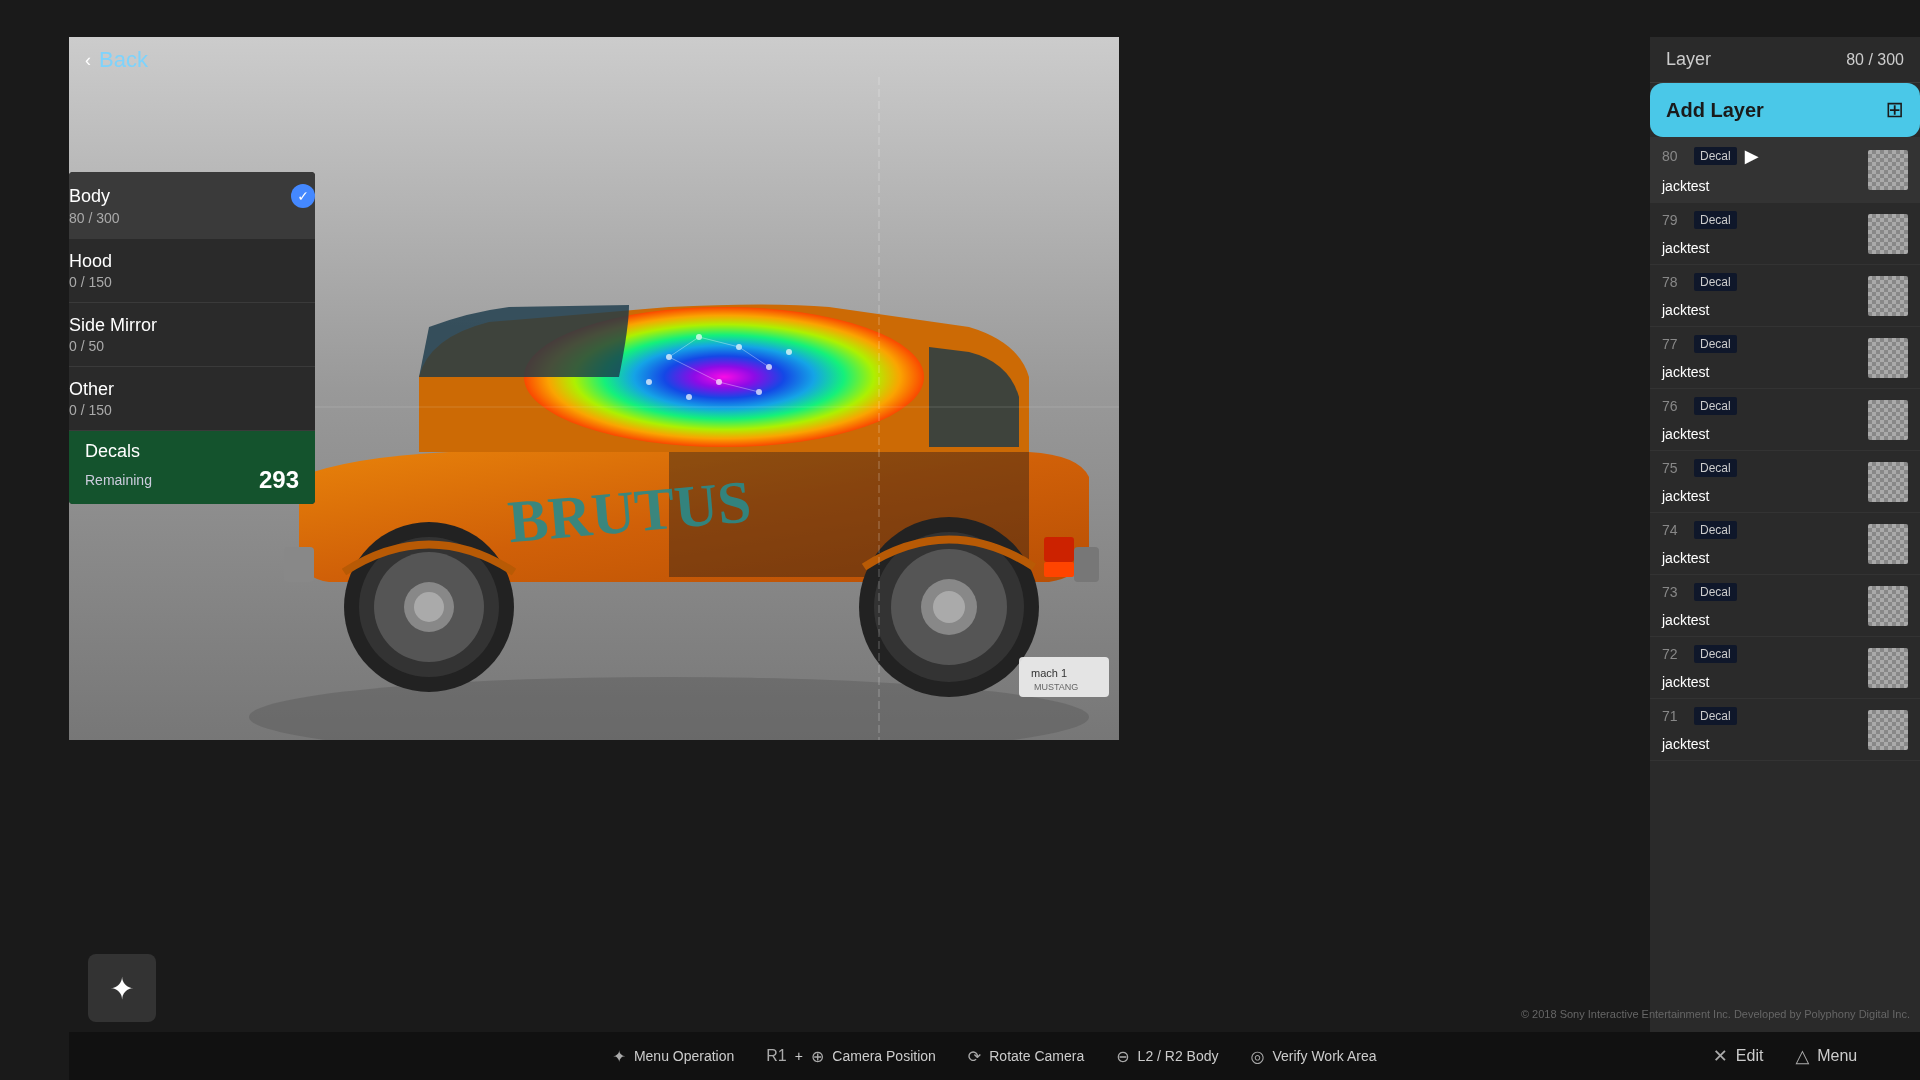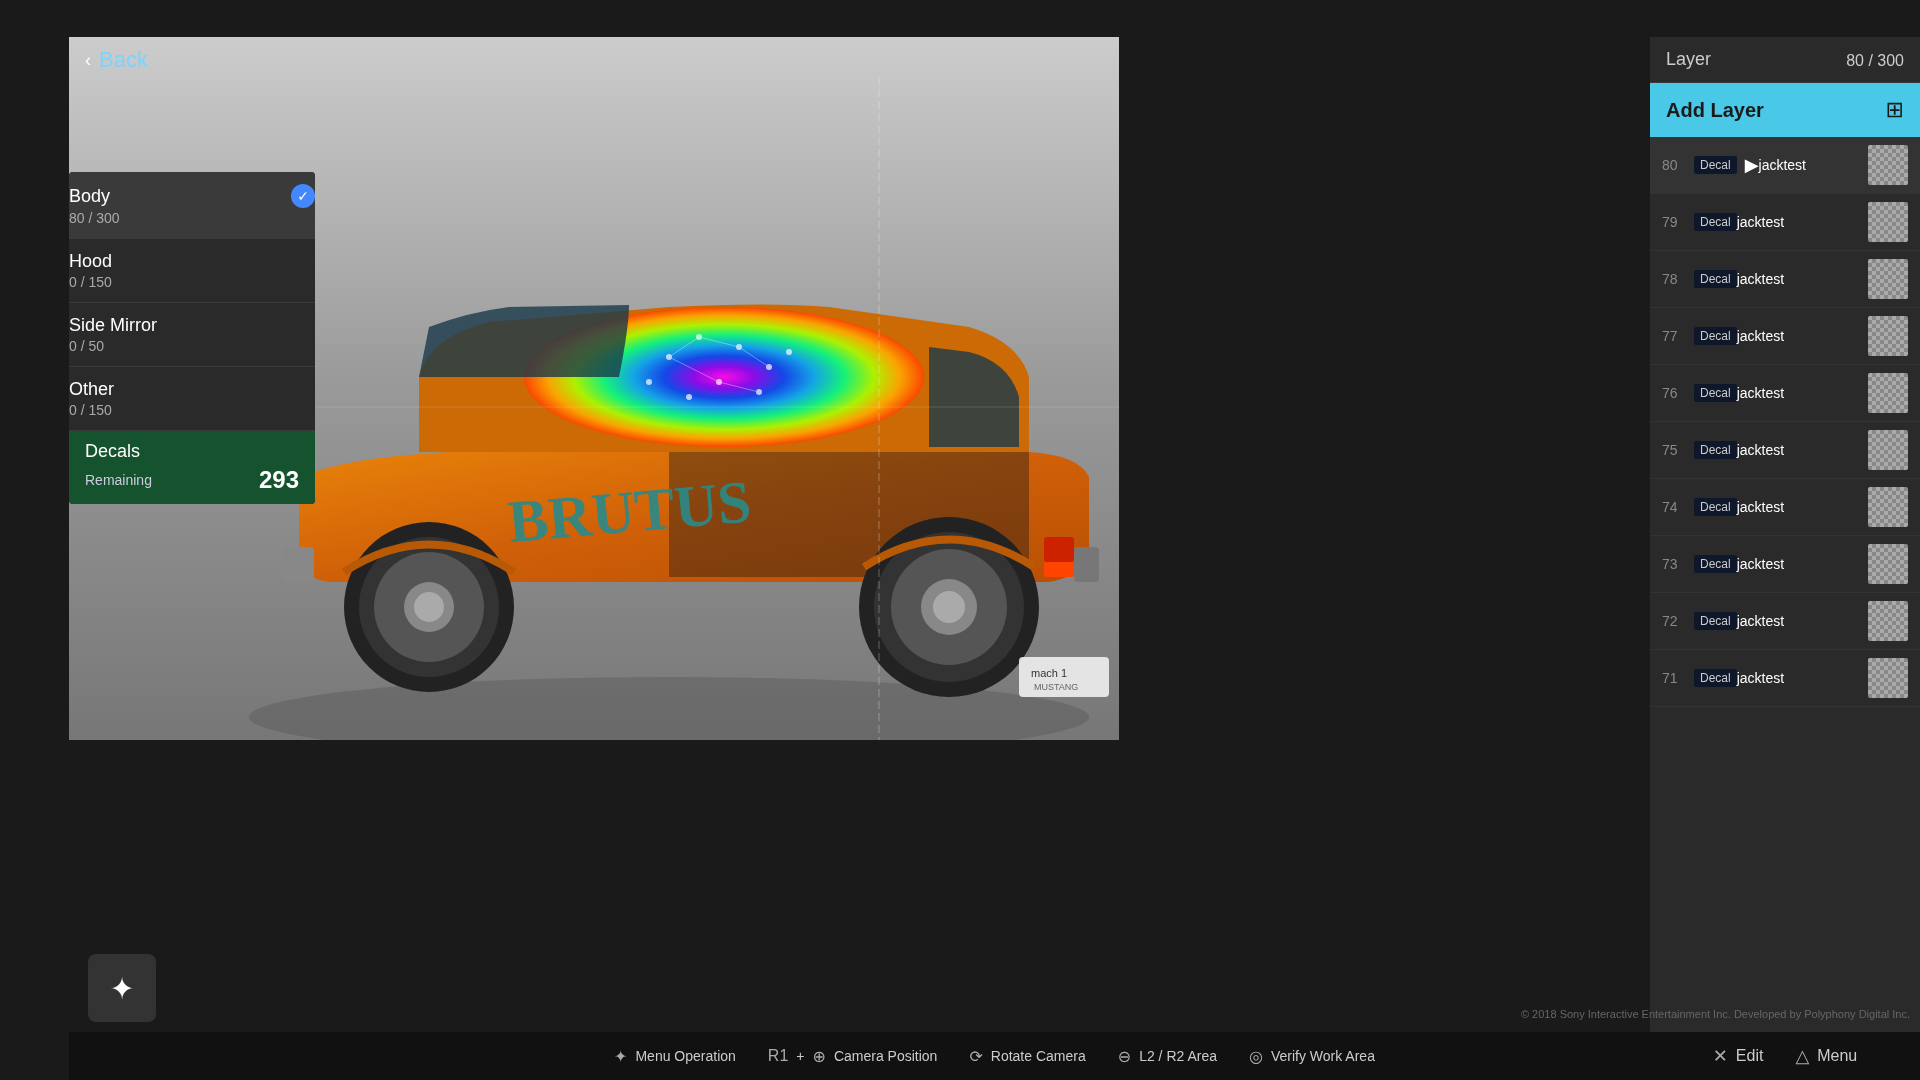--- a/index.html
+++ b/index.html
@@ -192,21 +192,21 @@
       width: 270px;
       bottom: 48px;
       background: #2a2a2a;
       display: flex;
       flex-direction: column;
     }
 
     #layer-header {
       display: flex;
       justify-content: space-between;
-      align-items: flex-end;
+      align-items: center;
       padding: 12px 16px;
       background: #2a2a2a;
       border-bottom: 1px solid #3a3a3a;
     }
 
     #layer-title {
       color: #ccc;
       font-size: 18px;
     }
 
@@ -217,20 +217,21 @@
 
     
     #add-layer-btn {
       background: #4ac8e8;
       padding: 14px 16px;
       display: flex;
       align-items: center;
       justify-content: space-between;
       cursor: pointer;
       flex-shrink: 0;
+      border-radius: 13px;
     }
 
     #add-layer-btn .add-layer-label {
       color: #1a1a1a;
       font-size: 20px;
       font-weight: 600;
     }
 
     #add-layer-btn .add-layer-icon {
       color: #1a1a1a;
@@ -291,22 +292,22 @@
       width: 40px;
       height: 40px;
       background: repeating-conic-gradient(#888 0% 25%, #aaa 0% 50%) 0 0 / 8px 8px;
       border-radius: 2px;
       flex-shrink: 0;
     }
 
     .layer-item-content {
       flex: 1;
       display: flex;
-      flex-direction: row;
-      gap: 0;
+      flex-direction: column;
+      gap: 11px;
     }
 
     .layer-item-row {
       display: flex;
       align-items: center;
       gap: 8px;
     }
 
     
     #bottom-right-bar {
@@ -519,21 +520,21 @@
     <span>+</span>
     <span class="toolbar-icon">⊕</span>
     <span>Camera Position</span>
   </div>
   <div class="toolbar-item">
     <span class="toolbar-icon">⟳</span>
     <span>Rotate Camera</span>
   </div>
   <div class="toolbar-item">
     <span class="toolbar-icon">⊖</span>
-    <span>L2 / R2 Area</span>
+    <span>L2 / R2 Body</span>
   </div>
   <div class="toolbar-item">
     <span class="toolbar-icon">◎</span>
     <span>Verify Work Area</span>
   </div>
 </div>
 
 <div id="layer-panel">
   <div id="layer-header">
     <span id="layer-title">Layer</span>

